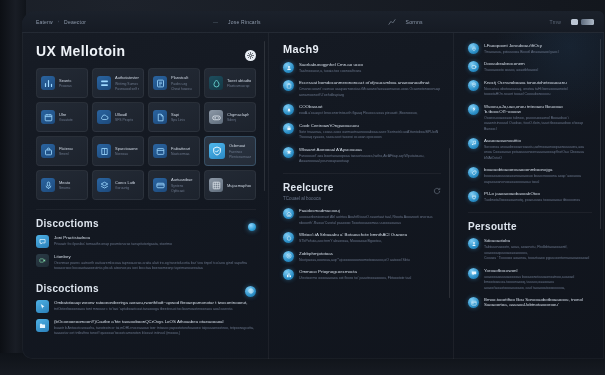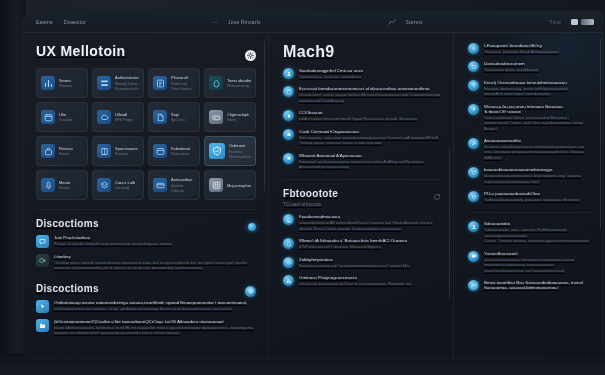--- a/index.html
+++ b/index.html
@@ -62,35 +62,34 @@
   .wb { width: 7px; height: 6px; border-radius: 1.5px; background: #333c4a; }
   .wb.accent { background: #bcc6d4; }
   .wb.wide { width: 13px; background: linear-gradient(90deg,#5d6a7c,#aeb9c7); }
 
   
   .body {
     position: relative;
     display: grid;
     grid-template-columns: 247px 185px 1fr;
     height: calc(100% - 22px);
-    text-decoration: underline;
   }
   .col { position: relative; overflow: hidden; }
   .col.left  { border-right: 1px solid rgba(255,255,255,.05); }
   .col.mid   { border-right: 1px solid rgba(255,255,255,.05); }
 
   .pad { padding: 10px 12px 0 14px; }
 
   h1.title {
     font-size: 14px; font-weight: 700; color: #eef2f7;
     letter-spacing: .4px; margin-bottom: 9px;
     filter: blur(.45px);
   }
   h2.title-sm {
-    font-size: 16px; font-weight: 700; color: #e9eef5;
+    font-size: 11px; font-weight: 700; color: #e9eef5;
     letter-spacing: .35px; margin-bottom: 7px;
     filter: blur(.45px);
   }
   h3.sect {
     font-size: 10px; font-weight: 700; color: #dfe6ef;
     letter-spacing: .3px; margin-bottom: 6px;
     filter: blur(.45px);
   }
   .subnote { font-size: 4.5px; color: #69758a; margin: -3px 0 7px; filter: blur(.6px); }
 
@@ -563,21 +562,21 @@
                 <div class="fi-txt">
                   <div class="fi-t">Wbaanrt  Aoeooaal  A'Ayucoauaa</div>
                   <div class="fi-b">Funooouof' aoa  boortuoaoopoaa  taeaortoaoara,hatho,AtrAFtiap.aq  tWputatouau,  Aoaaeoooaal  pounooapaootuap</div>
                 </div>
               </div>
             </div>
 
           <div class="divider-h"></div>
 
           <div class="title-row">
-            <h3 class="sect">Fbtoootote</h3>
+            <h3 class="sect">Reelcucre</h3>
             <span class="tb-icon">
               <svg viewBox="0 0 12 12" fill="none" stroke="#8e9aab" stroke-width="1.2">
                 <path d="M10 6a4 4 0 1 1-1.2-2.85"></path>
                   <path d="M10.2 1.4v2.6H7.6"></path>
               </svg>
             </span>
           </div>
           <div class="subnote">TCouael  al  boooca</div>
           <div class="feed" id="resource-list">
               <div class="feed-item">
@@ -717,20 +716,21 @@
                 </span>
                 <div class="fi-txt">
                   <div class="fi-t">PU-o  jaaoaooaobaooabOtoo</div>
                   <div class="fi-b">Tuobnotal  boooaoaonotq, poaouoaoa  toooaoaoau  tbtoooonou</div>
                 </div>
               </div>
             </div>
 
           <div class="divider-h"></div>
 
+          <h3 class="sect">Persoutte</h3>
           <div class="feed" id="persoutte-list">
               <div class="feed-item">
                 <span class="avatar">
                   <svg viewBox="0 0 12 12" fill="none">
                     <circle cx="6" cy="4" r="1.8" fill="currentColor"></circle>
                     <path d="M2.8 10a3.2 3.2 0 0 1 6.4 0z" fill="currentColor"></path>
                   </svg>
                 </span>
                 <div class="fi-txt">
                   <div class="fi-t">Sdouoaotobu</div>

